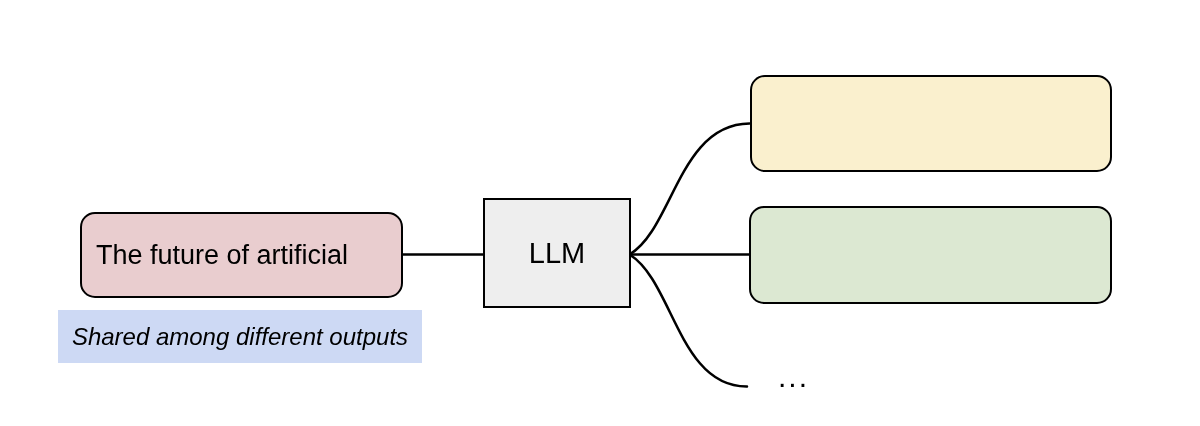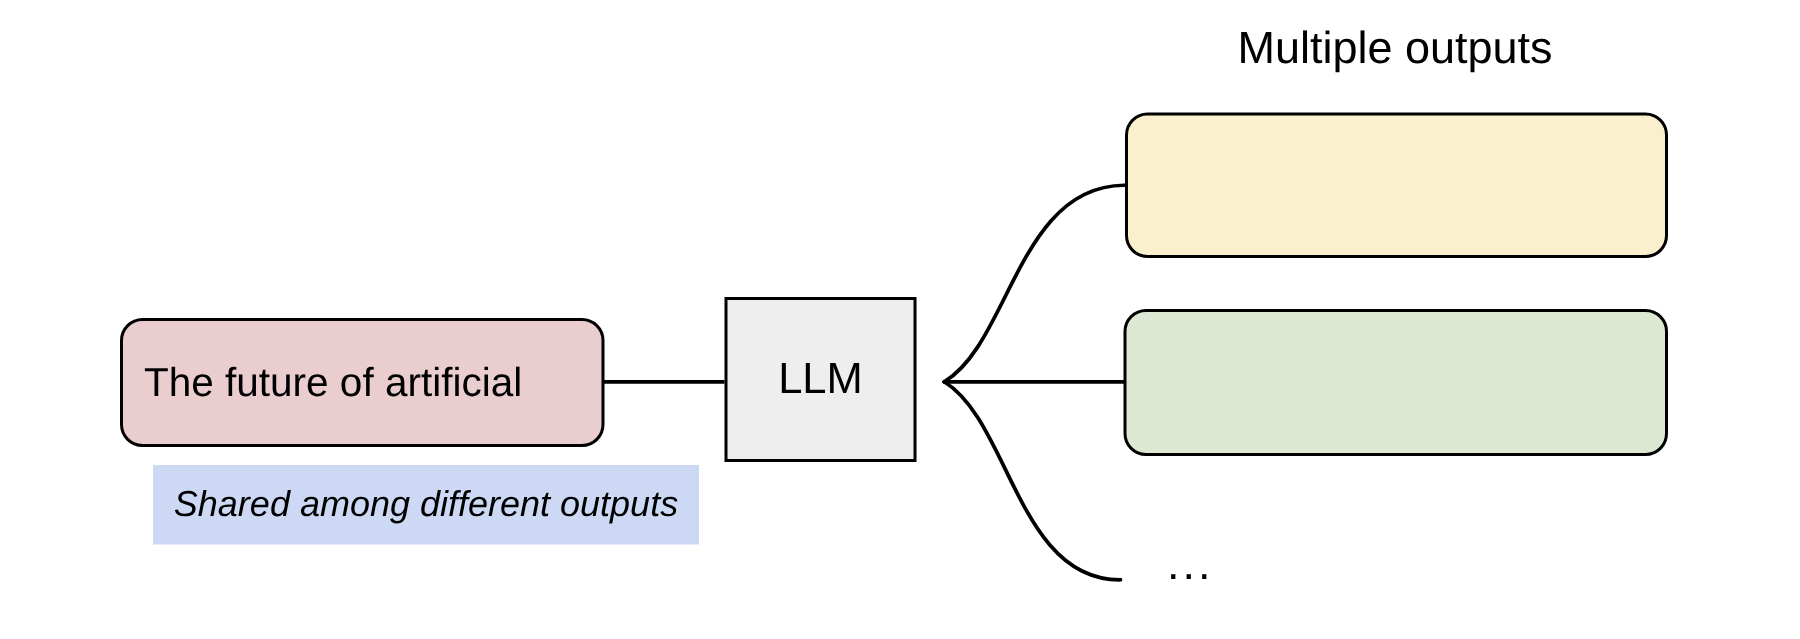--- a/index.html
+++ b/index.html
@@ -13,24 +13,24 @@
   .label{position:absolute;z-index:2;text-align:center;line-height:34px;}
   .prompt-label{left:143px;top:158px;width:200px;font-size:30px;}
   .prompt-box{
     left:80px;top:212px;width:323px;height:86px;border-radius:15px;
     background:#e9cdcf;display:flex;flex-direction:column;justify-content:center;
     padding-left:14px;font-size:27px;line-height:33px;
   }
   .note{
     position:absolute;left:58px;top:310px;width:364px;height:53px;z-index:2;
     background:#cdd9f4;display:flex;align-items:center;justify-content:center;
-    font-style:italic;font-size:24px;margin-left:44px;
+    font-style:italic;font-size:24px;
   }
   .llm-box{
-    left:483px;top:198px;width:128px;height:110px;background:#eeeeee;
+    left:483px;top:198px;width:148px;height:110px;background:#eeeeee;
     display:flex;align-items:center;justify-content:center;font-size:29px;
   }
   .outputs-label{left:805px;top:16px;width:250px;font-size:30px;}
   .output-1{left:750px;top:75px;width:362px;height:97px;border-radius:15px;background:#faf0ce;}
   .output-2{left:749px;top:206px;width:363px;height:98px;border-radius:15px;background:#dce8d2;}
   .ellipsis{position:absolute;left:778px;top:360px;font-size:30px;line-height:34px;letter-spacing:2px;z-index:2;}
 </style>
 </head>
 <body>
 
@@ -45,21 +45,20 @@
 
 
   <div class="box prompt-box" style="background-color: rgb(233, 205, 207);">
     <div>The future of artificial</div>
   </div>
 
   <div class="note" style="background-color: rgb(205, 217, 244);">Shared among different outputs</div>
 
   <div class="box llm-box" style="background-color: rgb(238, 238, 238);">LLM</div>
 
-  <div class="label outputs-label">Multiple outputs</div>
 
   <div class="box output-box output-1" style="background-color: rgb(250, 240, 206);"></div>
 
   <div class="box output-box output-2" style="background-color: rgb(220, 232, 210);"></div>
 
   <div class="ellipsis">...</div>
 
 </div>
 
 </body></html>

